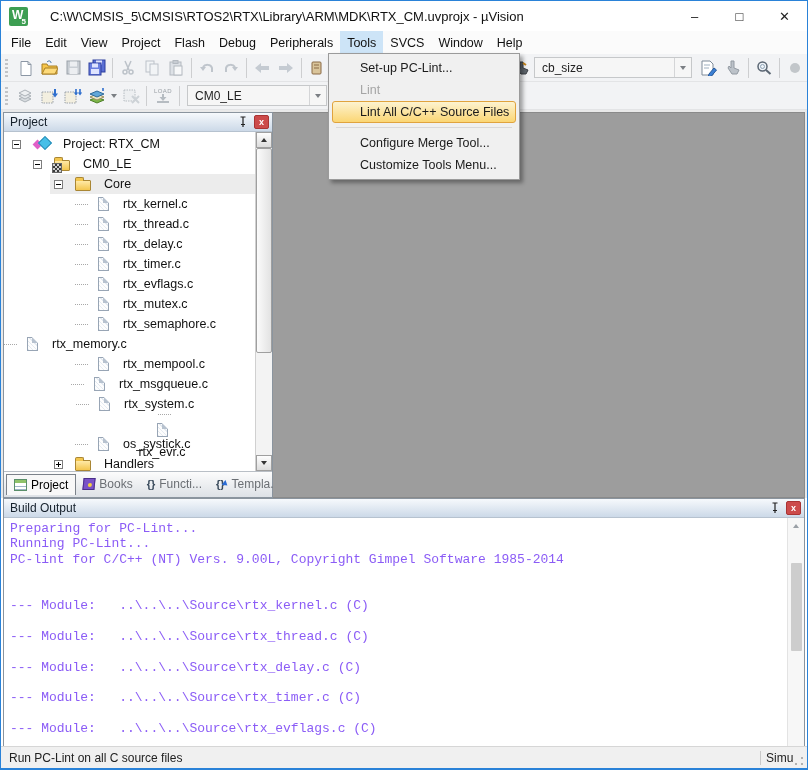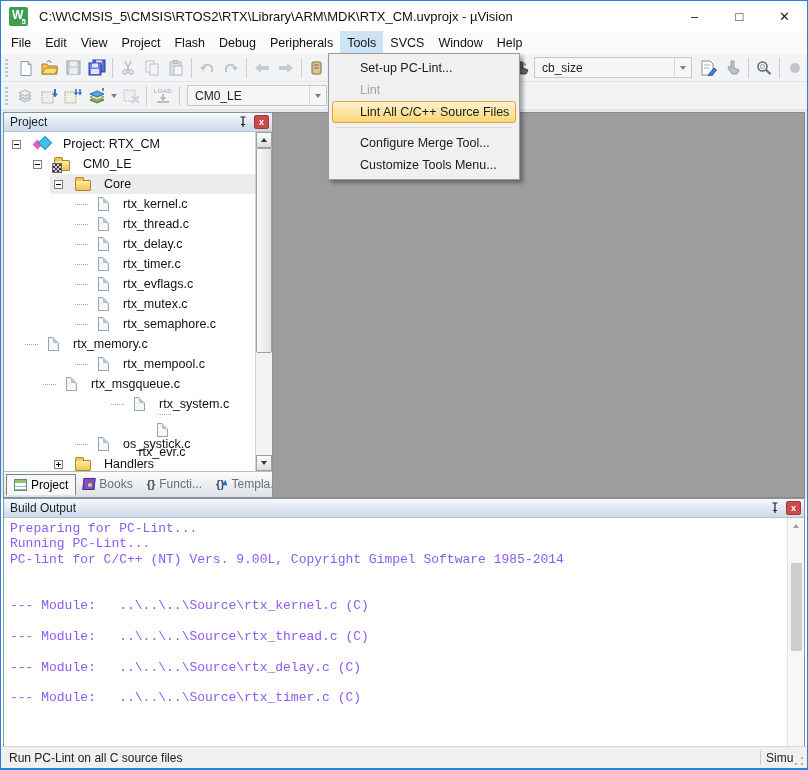--- a/index.html
+++ b/index.html
@@ -7,21 +7,21 @@
   .window{
     position:relative;width:808px;height:770px;background:#fff;
     border:1px solid #2a82d8;border-bottom-width:2px;overflow:hidden;
     font-family:"Liberation Sans",sans-serif;color:#111;
   }
   
   .titlebar{position:absolute;top:0;left:0;right:0;height:30px;background:#fff;display:flex;align-items:center;}
   .appicon{width:19px;height:19px;margin-left:8px;background:#3d9e52;border-radius:2px;position:relative;flex:none;}
   .appicon .w{position:absolute;left:3px;top:1px;color:#fff;font-size:12px;font-weight:bold;}
   .appicon .five{position:absolute;right:2px;bottom:0px;color:#fff;font-size:8px;font-weight:bold;}
-  .title-text{margin-left:11px;font-size:13px;white-space:nowrap;}
+  .title-text{margin-left:22px;font-size:13px;white-space:nowrap;}
   .wincontrols{margin-left:auto;display:flex;height:100%;}
   .wbtn{width:45px;height:100%;display:flex;align-items:center;justify-content:center;font-size:13px;color:#222;}
   
   .menubar{position:absolute;top:30px;left:0;right:0;height:23px;background:#fbfbfb;display:flex;align-items:stretch;padding-left:3px;font-size:12.5px;}
   .mitem{padding:0 7px;display:flex;align-items:center;color:#111;}
   .mitem.active{background:#cde4f7;}
   
   .tbrow{position:absolute;left:0;right:0;background:#f2f3f5;display:flex;align-items:center;border-bottom:1px solid #e3e4e6;}
   .tb1{top:53px;height:28px;}
   .tb2{top:81px;height:28px;}
@@ -391,36 +391,36 @@
             <div class="trow" style="padding-left: 71px;">
               <span class="stub"></span>
               <span class="ic-file"></span>
               <span class="tlabel">rtx_mutex.c</span>
             </div>
             <div class="trow" style="padding-left: 71px;">
               <span class="stub"></span>
               <span class="ic-file"></span>
               <span class="tlabel">rtx_semaphore.c</span>
             </div>
-            <div class="trow" style=" margin-left: 21px;">
+            <div class="trow" style="">
               <span class="stub"></span>
               <span class="ic-file"></span>
               <span class="tlabel">rtx_memory.c</span>
             </div>
             <div class="trow" style="padding-left: 71px;">
               <span class="stub"></span>
               <span class="ic-file"></span>
               <span class="tlabel">rtx_mempool.c</span>
             </div>
-            <div class="trow" style="padding-left: 39px;">
+            <div class="trow" style="padding-left: 67px;">
               <span class="stub"></span>
               <span class="ic-file"></span>
               <span class="tlabel">rtx_msgqueue.c</span>
             </div>
-            <div class="trow" style="padding-left: 107px;">
+            <div class="trow" style="padding-left: 72px;">
               <span class="stub"></span>
               <span class="ic-file"></span>
               <span class="tlabel">rtx_system.c</span>
             </div>
             <div class="trow" style="padding-left: 71px; flex-direction: column;">
               <span class="stub"></span>
               <span class="ic-file"></span>
               <span class="tlabel">rtx_evr.c</span>
             </div>
             <div class="trow" style="padding-left: 71px;">
@@ -496,20 +496,21 @@
           <div class="oline"></div>
           <div class="oline"></div>
           <div class="oline">--- Module:   ..\..\..\Source\rtx_kernel.c (C)</div>
           <div class="oline"></div>
           <div class="oline">--- Module:   ..\..\..\Source\rtx_thread.c (C)</div>
           <div class="oline"></div>
           <div class="oline">--- Module:   ..\..\..\Source\rtx_delay.c (C)</div>
           <div class="oline"></div>
           <div class="oline">--- Module:   ..\..\..\Source\rtx_timer.c (C)</div>
           <div class="oline"></div>
+          <div class="oline">--- Module:   ..\..\..\Source\rtx_evflags.c (C)</div>
         </div>
       <div class="vsb2">
         <div class="a">
             <span class="tri-up" style="border-bottom-color:#9aa0a6"></span>
           </div>
         <div class="th"></div>
         <div style="flex:1"></div>
         <div class="a">
             <span class="tri-dn" style="border-top-color:#9aa0a6"></span>
           </div>

